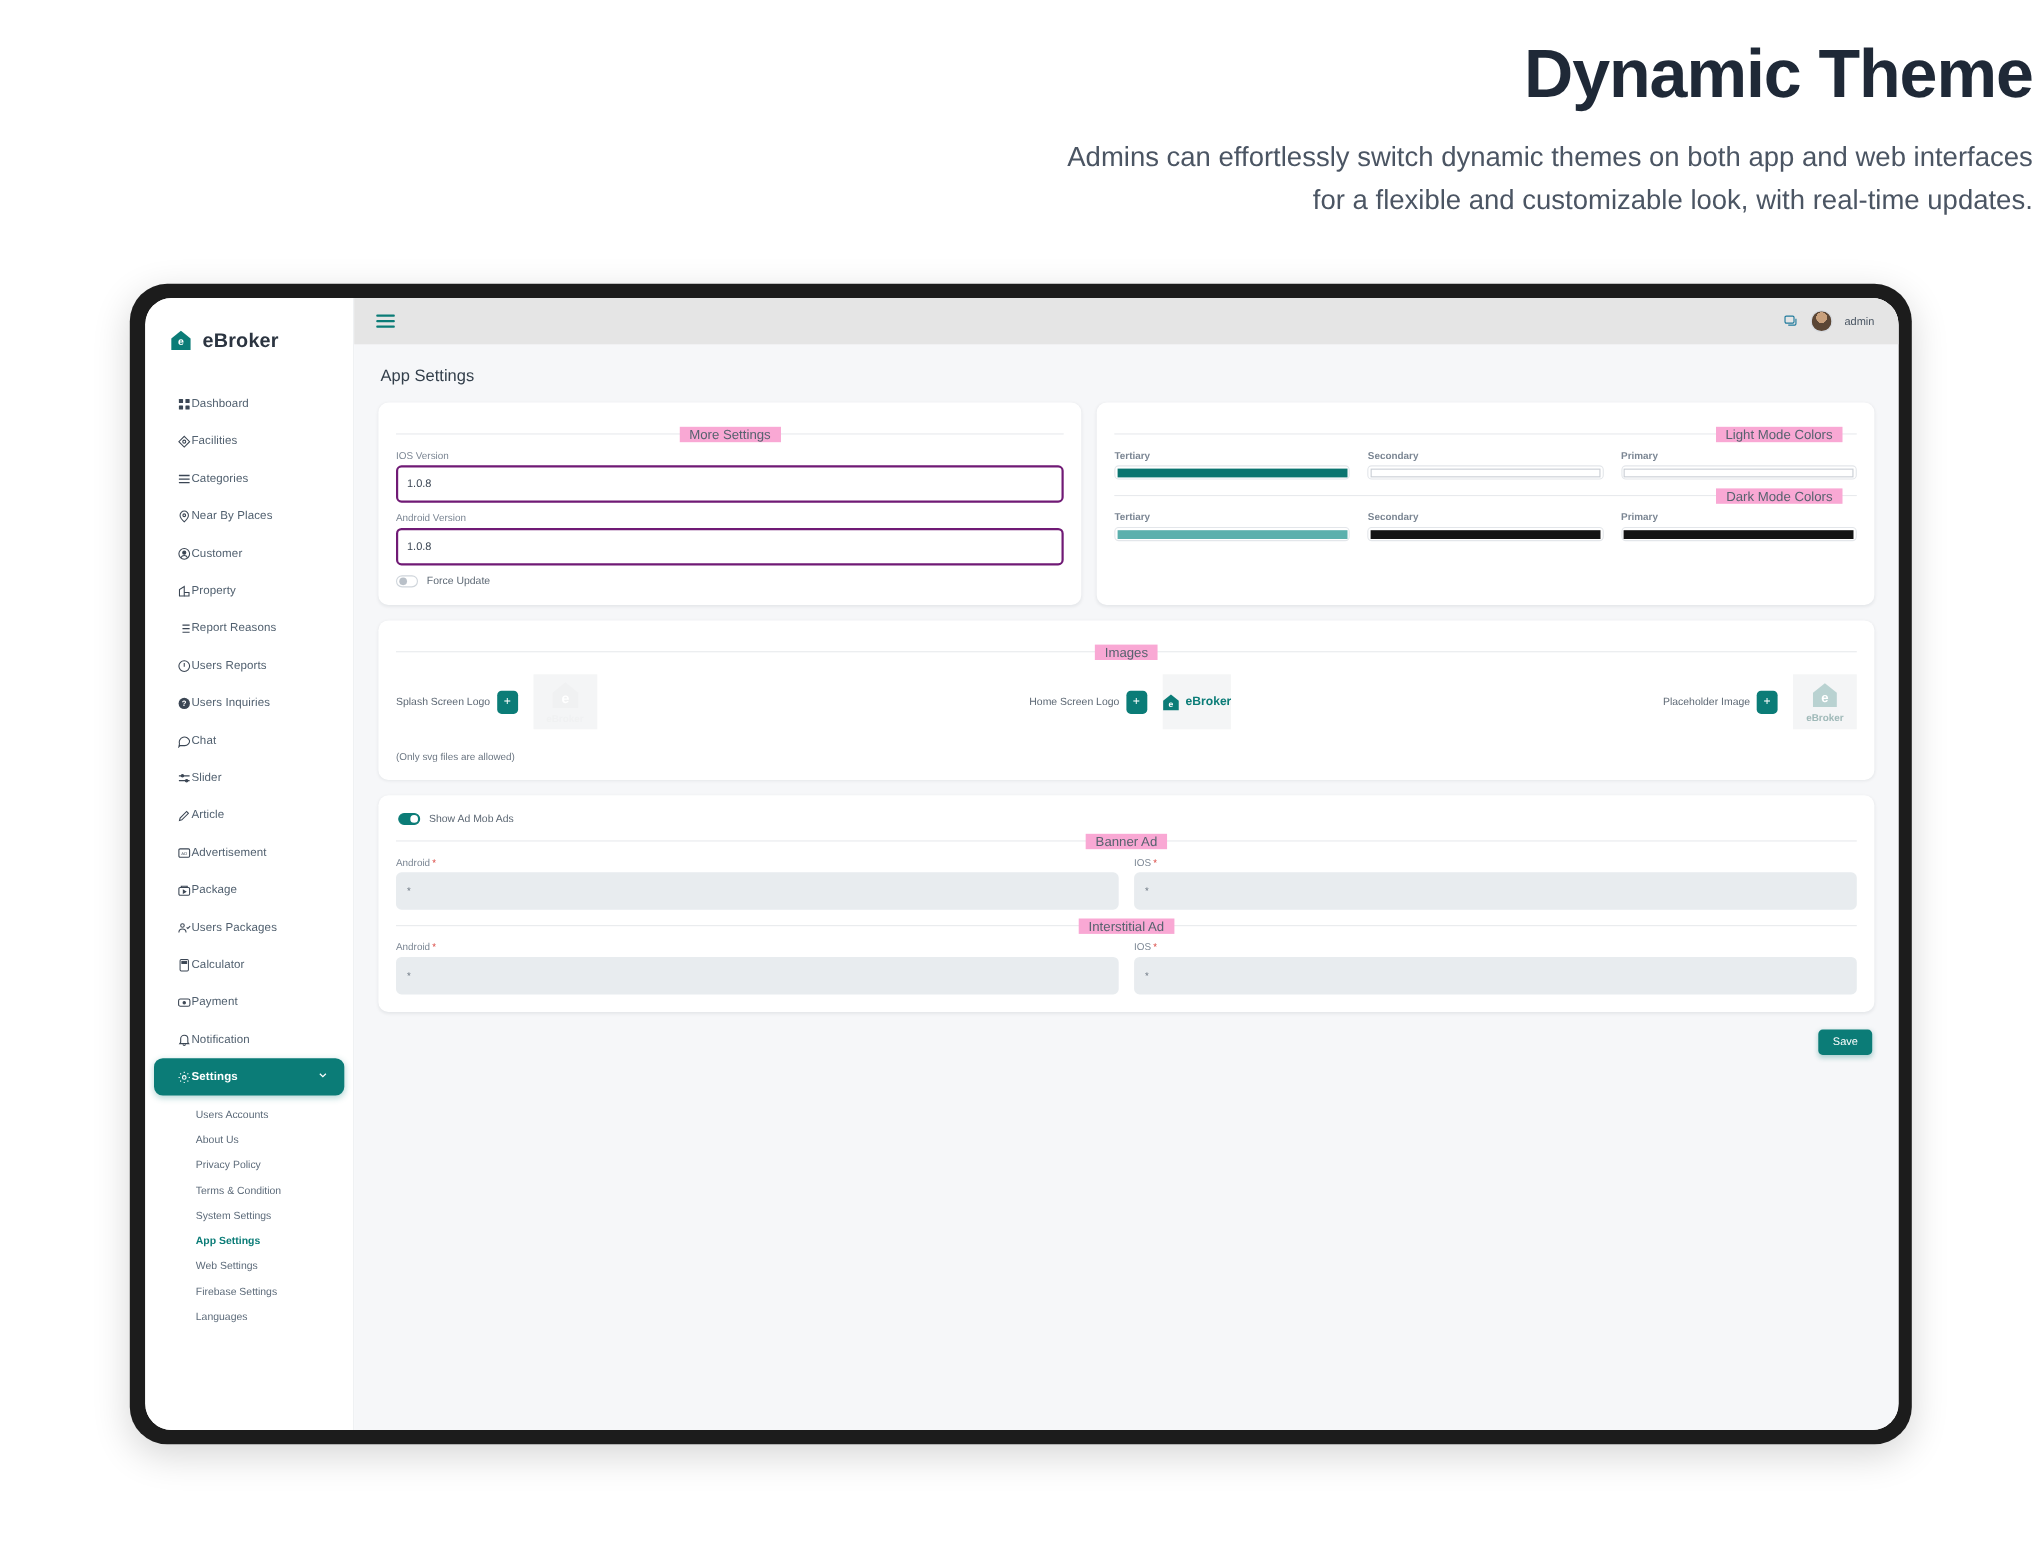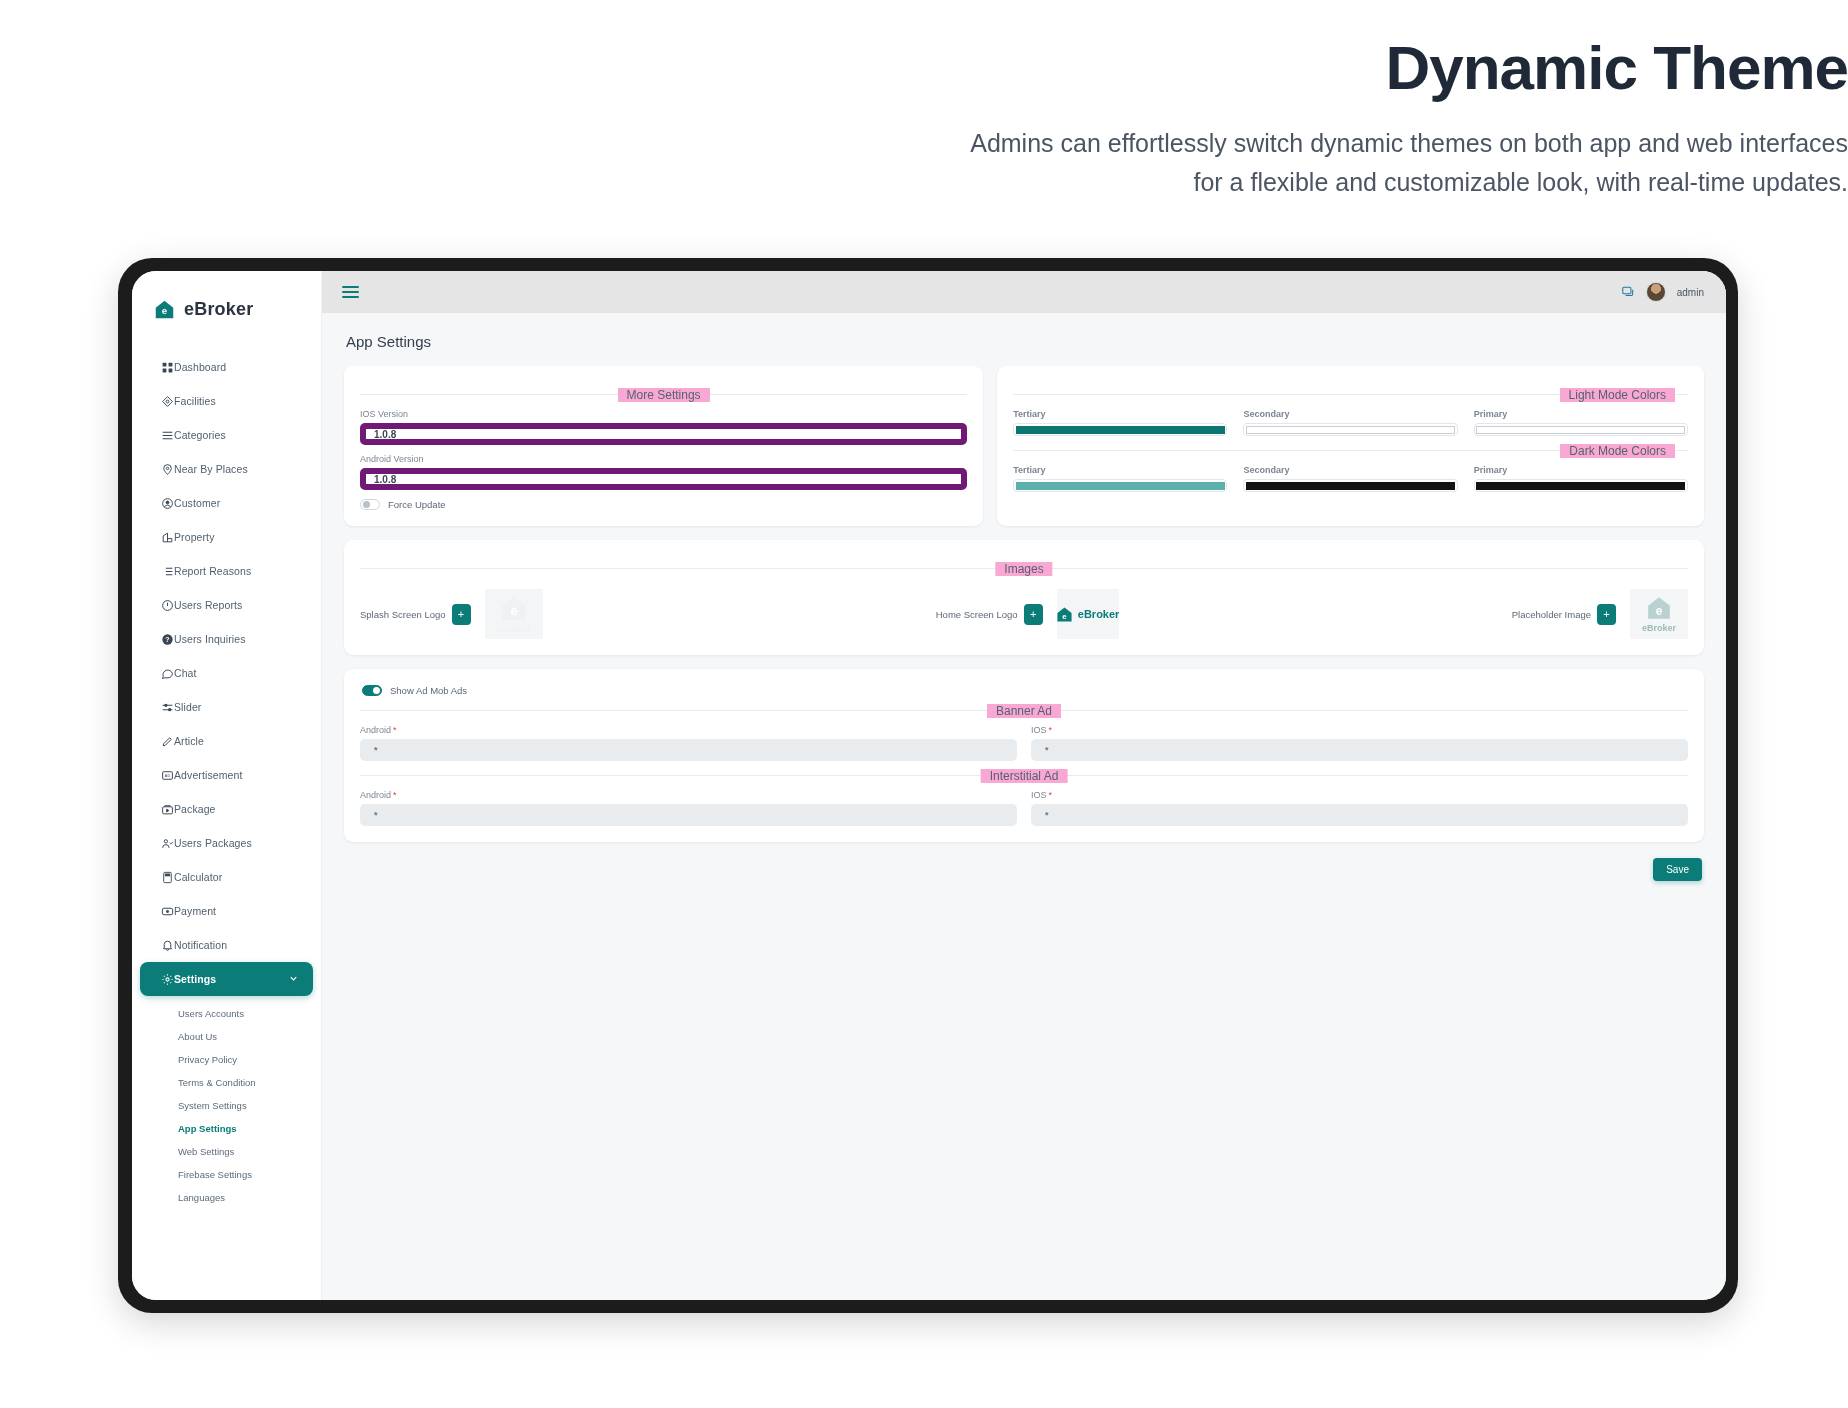--- a/index.html
+++ b/index.html
@@ -107,23 +107,23 @@
   .fs { position: relative; border-top: 1px solid #e8eaed; margin-top: 14px; padding-top: 14px; }
   .fs > .legend {
     position: absolute; top: -7px; left: 50%; transform: translateX(-50%);
     background: #f9a8d4; padding: 0 9px; font-size: 12px; color: #56626e; white-space: nowrap;
   }
   .fs.legend-right > .legend { left: auto; right: 13px; transform: none; }
 
   .field-label { font-size: 9px; color: #7b8693; margin-bottom: 4px; }
   .field-label .req { color: #d9443f; margin-left: 2px; }
   .text-input {
-    width: 100%; height: 22px; border: 6px solid #701a75; border-radius: 5px;
+    width: 100%; height: 34px; border: 2px solid #701a75; border-radius: 5px;
     background: #ffffff; font-size: 10px; color: #3b4654; padding: 0 8px;
-    display: flex; align-items: center; font-weight: bold;
+    display: flex; align-items: center;
   }
   .text-input.filled { background: #e8ecef; border-color: #e8ecef; color: #6b7682; font-size: 9px; }
   .field { margin-bottom: 9px; }
 
   .switch-row { display: flex; align-items: center; gap: 8px; margin-top: 7px; }
   .switch {
     width: 20px; height: 11px; border-radius: 9px; background: #ffffff;
     border: 1px solid #cfd5db; position: relative; flex: 0 0 20px; cursor: pointer;
   }
   .switch .knob {
@@ -531,20 +531,21 @@
                     <svg viewBox="0 0 24 24" width="26" height="26">
                           <path d="M12 2 22 10 V22 H2 V10 Z" fill="#b9d2d1"></path>
                           <text x="12" y="18" font-size="11" fill="#ffffff" text-anchor="middle" font-family="Liberation Sans, sans-serif" font-weight="700">e</text>
                         </svg>
                     <span class="txt">eBroker</span>
                   </span>
                 </span>
               </div>
             </div>
 
+            <div class="svg-note">(Only svg files are allowed)</div>
           </div>
         </div>
 
         <div class="card" style="margin-top:14px;">
           <div class="switch-row" style="margin:2px 0 0 2px;">
             <span class="switch on">
                   <i class="knob"></i>
                 </span>
             <span class="switch-label">Show Ad Mob Ads</span>
           </div>

